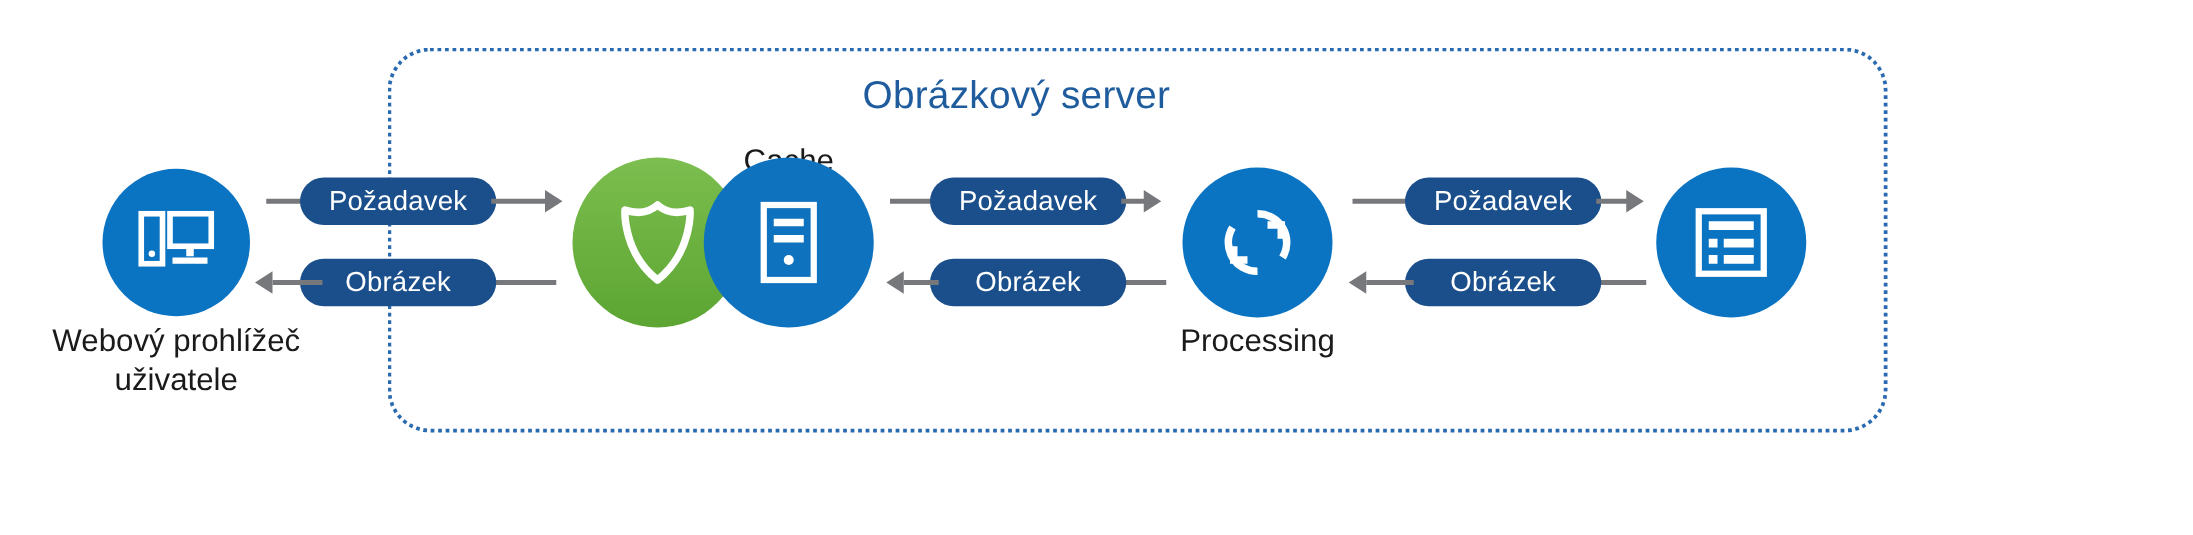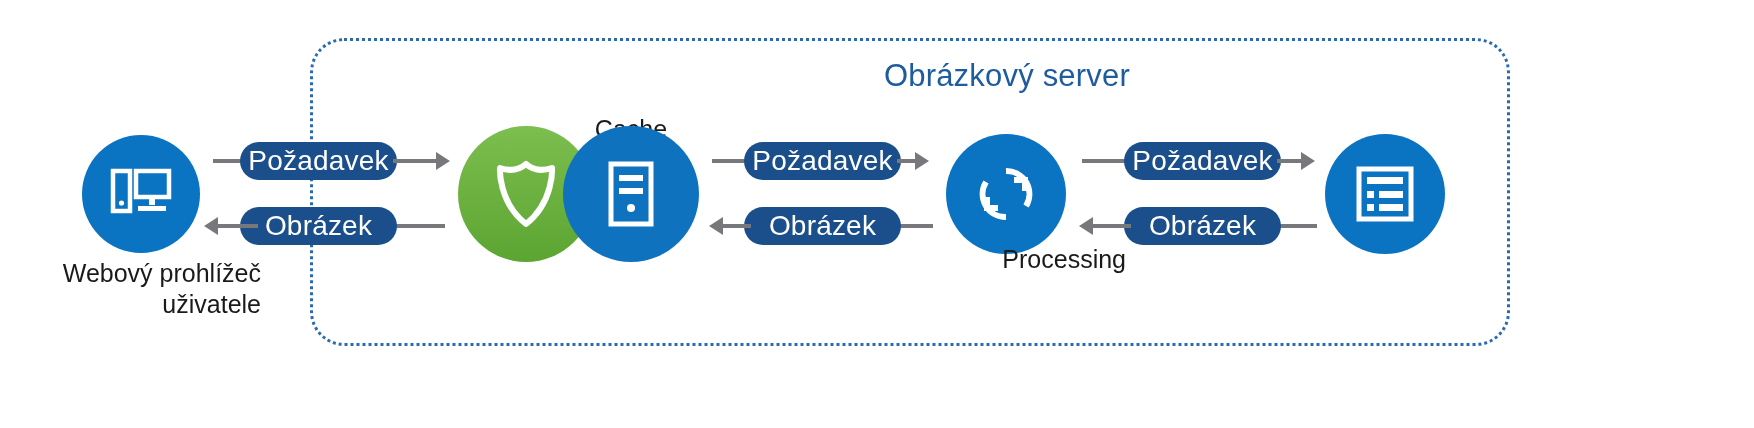--- a/index.html
+++ b/index.html
@@ -19,42 +19,42 @@
     width:1200px;height:308px;
     border:3px dotted #2A6AB0;
     border-radius:34px;
     box-sizing:border-box;
     background:transparent;
   }
   .boundary-title{
     position:absolute;
     left:690px;top:58px;
     width:440px;
-    text-align:right;
+    text-align:left;
     font-size:31px;
     color:#1F5C9E;
     font-weight:400;
     letter-spacing:.2px;
     white-space:nowrap;
   }
 
   
   .circle{
     position:absolute;
     border-radius:50%;
     display:flex;align-items:center;justify-content:center;
   }
   .c-blue{background:#0A73C2;}
   .c-blue-dark{background:#0F72BE;}
   .c-green{background:linear-gradient(180deg,#7CBE4F 0%,#5CA532 100%);}
 
   
   .caption{
     position:absolute;
-    text-align:right;
+    text-align:center;
     font-size:25px;
     color:#1a1a1a;
     line-height:1.22;
     font-weight:400;
     white-space:pre-line;
   }
   .cache-label{
     position:absolute;
     text-align:center;
     font-size:25px;
@@ -63,21 +63,21 @@
     margin-top:23px;
   }
 
   
   .pill{
     position:absolute;
     height:38px;
     background:#1A4F8B;
     border-radius:19px;
     color:#ffffff;
-    font-size:28px;
+    font-size:22px;
     display:flex;align-items:center;justify-content:center;
     letter-spacing:.2px;
     white-space:nowrap;
   }
 
   
   .line{
     position:absolute;
     height:4px;
     background:#77787B;
@@ -166,21 +166,21 @@
   <div class="circle c-blue" style="left:946px;top:134px;width:120px;height:120px;">
     <span>
       <svg width="64" height="64" viewBox="0 0 64 64" aria-hidden="true">
         <path d="M32 9 A23 23 0 0 1 52 44" fill="none" stroke="#ffffff" stroke-width="6" stroke-linecap="butt"></path>
         <path d="M32 55 A23 23 0 0 1 12 20" fill="none" stroke="#ffffff" stroke-width="6" stroke-linecap="butt"></path>
         <polyline points="40,18 51,18 51,29" fill="none" stroke="#ffffff" stroke-width="6"></polyline>
         <polyline points="24,46 13,46 13,35" fill="none" stroke="#ffffff" stroke-width="6"></polyline>
       </svg>
     </span>
   </div>
-  <div class="caption" style="left:886px;top:244px;width:240px;">Processing</div>
+  <div class="caption" style="left:886px;top:258px;width:240px;">Processing</div>
 
   <div class="line" style="left:1082px;top:159px;width:46px;"></div>
   <div class="pill" style="left:1124px;top:142px;width:157px;">
     <span>Požadavek</span>
   </div>
   <div class="line" style="left:1277px;top:159px;width:28px;"></div>
   <div class="arrow-r" style="left:1301px;top:152px;"></div>
 
   <div class="line" style="left:1277px;top:224px;width:40px;"></div>
   <div class="pill" style="left:1124px;top:207px;width:157px;">

